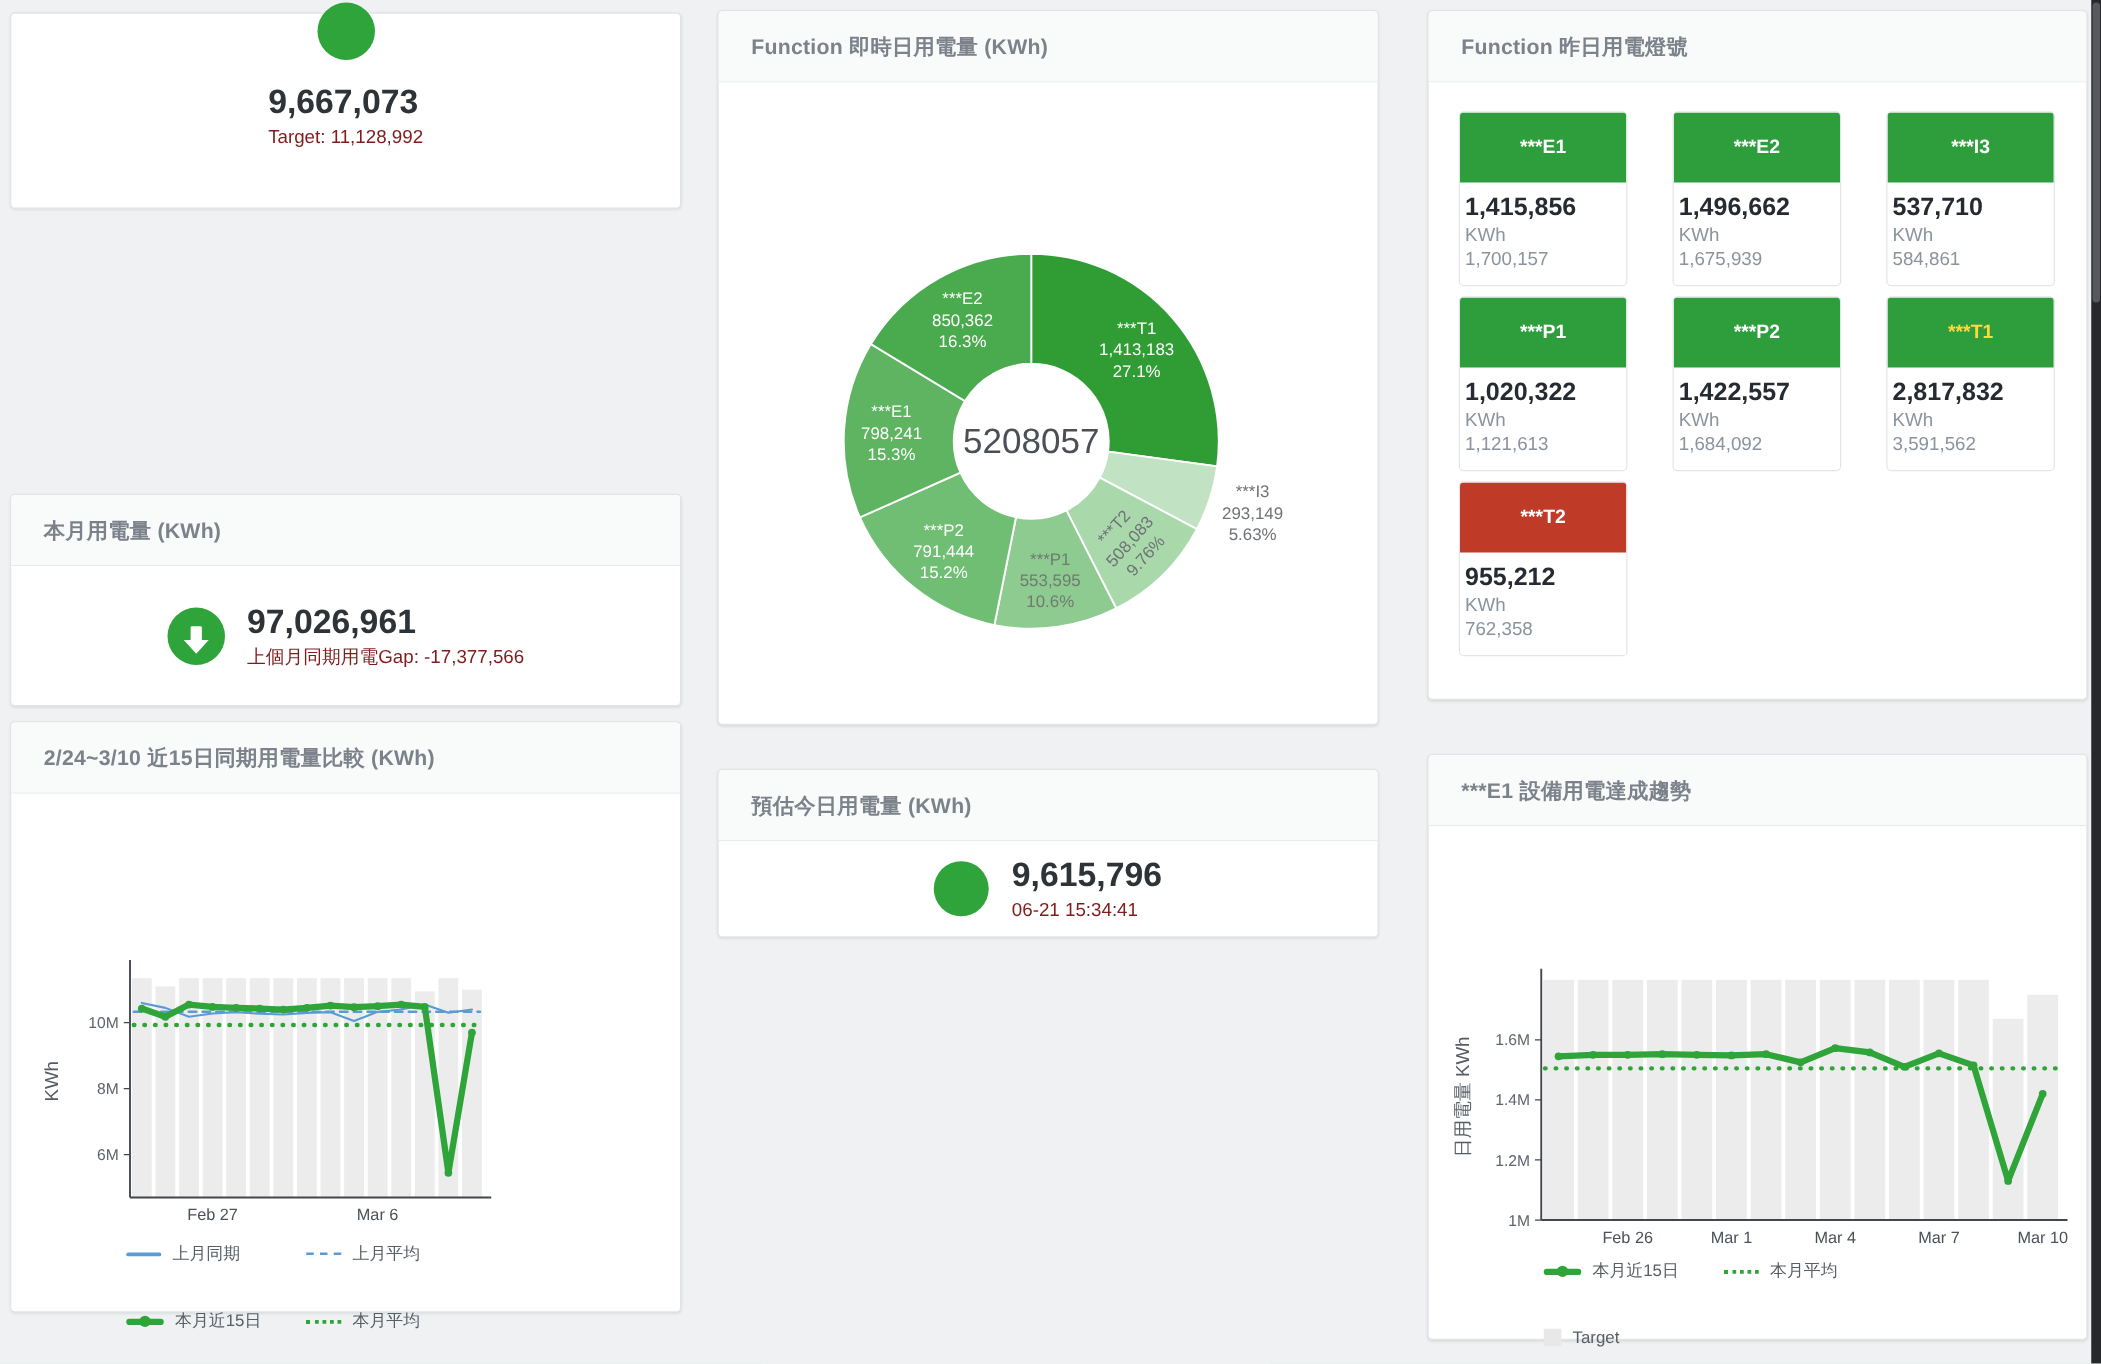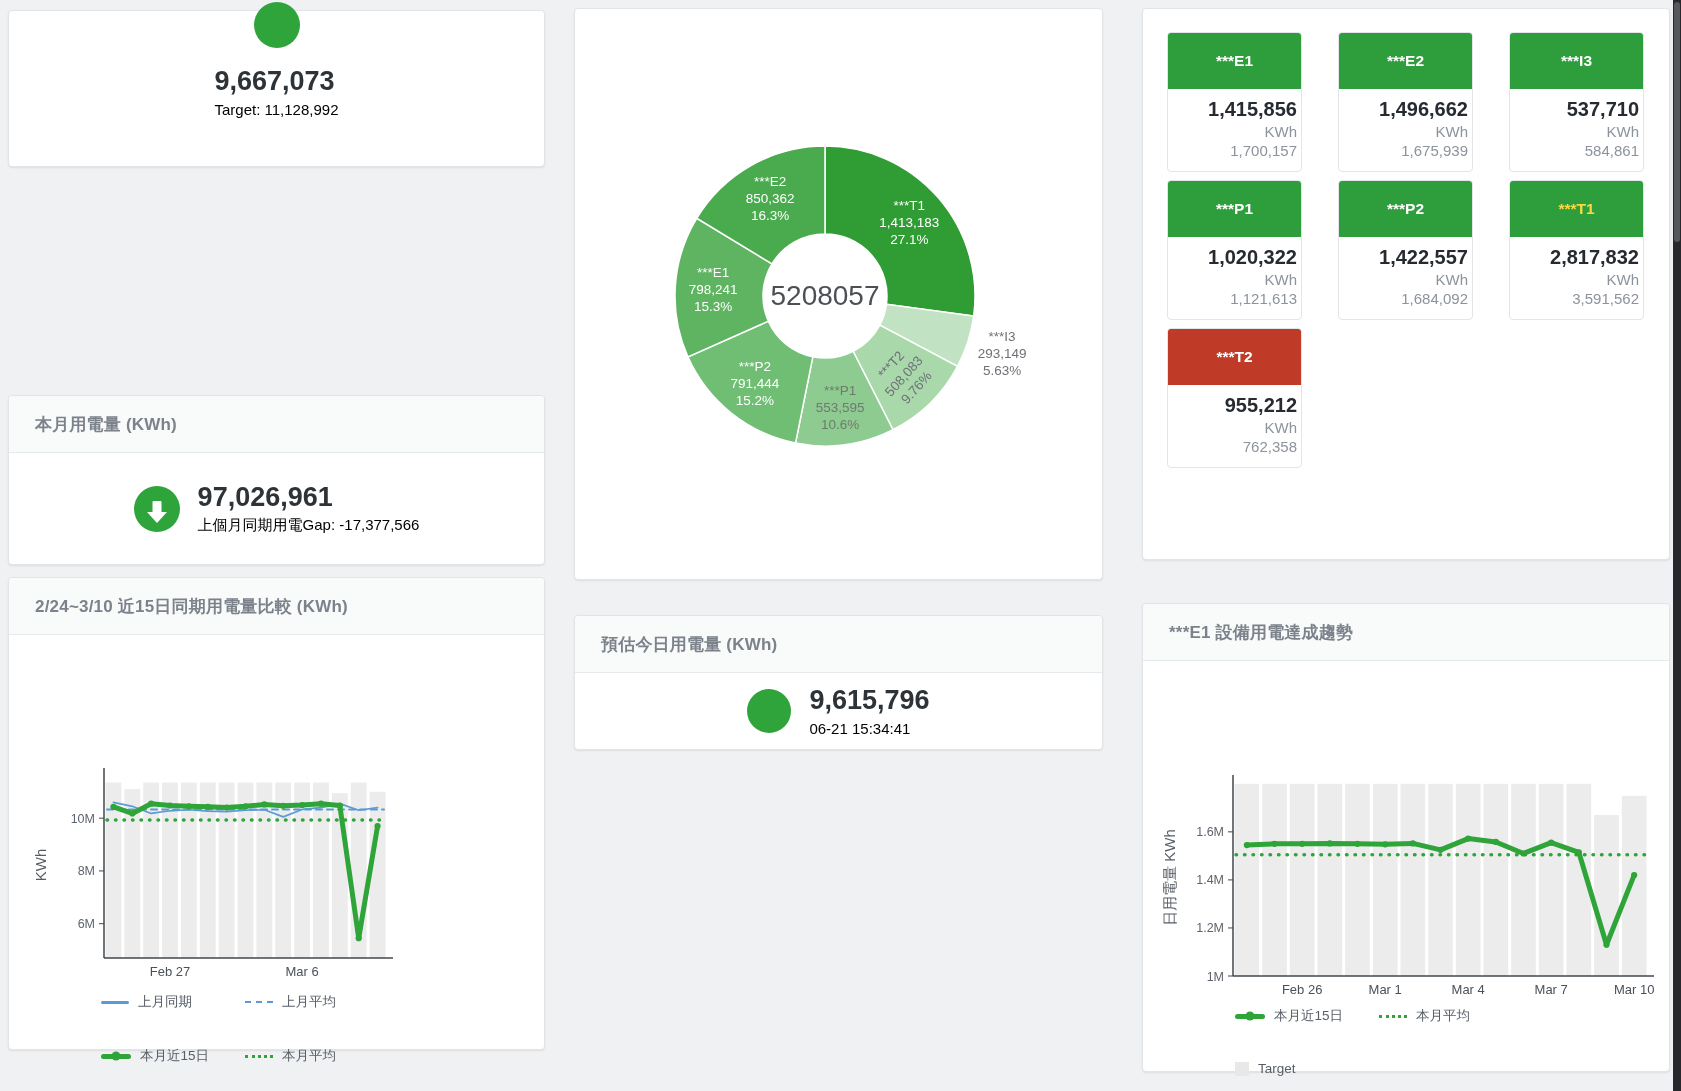--- a/index.html
+++ b/index.html
@@ -22,31 +22,31 @@
   .arrow::before { content:""; position:absolute; left:50%; transform:translateX(-50%);
                    border-left:10px solid transparent; border-right:10px solid transparent; }
   .arrow::after { content:""; position:absolute; left:50%; transform:translateX(-50%);
                   width:9px; background:#fff; border-radius:1px; }
   .arrow.up::before { top:9px; border-bottom:11px solid #fff; }
   .arrow.up::after { top:19px; height:12px; }
   .arrow.down::before { bottom:9px; border-top:11px solid #fff; }
   .arrow.down::after { bottom:19px; height:12px; }
   .stat-text { text-align:left; }
   .stat-value { font-size:27px; font-weight:700; color:#2e3338; line-height:1.15; }
-  .stat-sub { font-size:15px; color:#000000; margin-top:3px; }
+  .stat-sub { font-size:15px; color:#7f1d1d; margin-top:3px; }
 
   
   .tiles { display:grid; grid-template-columns:repeat(3,135px); column-gap:36px; row-gap:8px;
            padding:23px 24px; }
   .tile { border:1px solid #e3e6e9; border-radius:4px; background:#fff; overflow:hidden; }
   .tile-header { height:56px; display:flex; align-items:center; justify-content:center;
                  font-size:15.5px; font-weight:700; color:#fff; }
   .tile-header.green { background:#2e9e3d; }
   .tile-header.red { background:#bf3a27; }
-  .tile-body { text-align:right; padding:9px 4px 12px; }
+  .tile-body { text-align:left; padding:9px 4px 12px; }
   .tile-value { font-size:20px; font-weight:700; color:#262b31; }
   .tile-unit, .tile-target { font-size:15px; color:#8b939c; margin-top:2px; }
 
   
   svg text { font-family:"Liberation Sans","DejaVu Sans",sans-serif; }
   .legend { display:grid; grid-template-columns:max-content max-content; column-gap:26px;
             row-gap:7px; margin:4px 0 0 92px;gap:36px; }
   .legend-item { display:flex; align-items:center; gap:9px; cursor:default; }
   .legend-label { font-size:13.5px; color:#565e66; white-space:nowrap; }
   .mk { display:inline-block; flex:0 0 auto; }
@@ -163,20 +163,23 @@
           <span class="legend-label">本月平均</span>
         </div>
         <div class="legend-item">
           <span class="mk mk-square" style="background: rgb(232, 232, 232);"></span>
           <span class="legend-label">Target</span>
         </div>
       </div>
   </div>
 
   <div class="panel" style="left:574px; top:8px; width:529px; height:572px;">
+    <div class="panel-header">
+      <span class="panel-title">Function 即時日用電量 (KWh)</span>
+    </div>
     <svg id="donut-svg" width="527" height="510">
         <path d="M250,137 A150,150 0 0 1 398.652949442106,307.0574330900714 L311.44321910273715,295.2904056772295 A62,62 0 0 0 250,225 Z" fill="#2f9d33" stroke="#ffffff" stroke-width="1.5"></path>
         <text x="334.32477770860817" y="201.28886200584193" text-anchor="middle" font-size="13.5" fill="#ffffff"><tspan x="334.32477770860817" dy="0">***T1</tspan><tspan x="334.32477770860817" dy="17">1,413,183</tspan><tspan x="334.32477770860817" dy="17">27.1%</tspan></text>
         <path d="M398.652949442106,307.0574330900714 A150,150 0 0 1 382.50608738832966,357.30033289420714 L304.76918278717625,316.05747092960564 A62,62 0 0 0 311.44321910273715,295.2904056772295 Z" fill="#c2e3c3" stroke="#ffffff" stroke-width="1.5"></path>
         <text x="427.0800244027913" y="331.9092695218171" text-anchor="middle" font-size="13.5" fill="#6e7176"><tspan x="427.0800244027913" dy="0">***I3</tspan><tspan x="427.0800244027913" dy="17">293,149</tspan><tspan x="427.0800244027913" dy="17">5.63%</tspan></text>
         <path d="M382.50608738832966,357.30033289420714 A150,150 0 0 1 317.93877250484917,420.7322817816788 L278.08135930200433,342.2760098030939 A62,62 0 0 0 304.76918278717625,316.05747092960564 Z" fill="#a9d9ab" stroke="#ffffff" stroke-width="1.5"></path>
         <text x="328.4903958839421" y="354.89529243943" text-anchor="middle" font-size="13.5" fill="#6e7176" transform="rotate(-48 328.4903958839421 366.89529243943)"><tspan x="328.4903958839421" dy="0">***T2</tspan><tspan x="328.4903958839421" dy="17">508,083</tspan><tspan x="328.4903958839421" dy="17">9.76%</tspan></text>
         <path d="M317.93877250484917,420.7322817816788 A150,150 0 0 1 220.51822348860645,434.07421546189613 L237.81419904195735,347.7906757242504 A62,62 0 0 0 278.08135930200433,342.2760098030939 Z" fill="#8ecb90" stroke="#ffffff" stroke-width="1.5"></path>
         <text x="265.1967658803324" y="385.96422084067626" text-anchor="middle" font-size="13.5" fill="#6e7b6e"><tspan x="265.1967658803324" dy="0">***P1</tspan><tspan x="265.1967658803324" dy="17">553,595</tspan><tspan x="265.1967658803324" dy="17">10.6%</tspan></text>
         <path d="M220.51822348860645,434.07421546189613 A150,150 0 0 1 112.92294818274314,347.9087995702516 L193.34148524886717,312.17563715570395 A62,62 0 0 0 237.81419904195735,347.7906757242504 Z" fill="#70be73" stroke="#ffffff" stroke-width="1.5"></path>
@@ -196,20 +199,23 @@
     <div class="stat-body" style="height:76px;">
       <span class="circle green" style="width:44px;height:44px;"></span>
       <div class="stat-text">
         <div class="stat-value">9,615,796</div>
         <div class="stat-sub">06-21 15:34:41</div>
       </div>
     </div>
   </div>
 
   <div class="panel" style="left:1142px; top:8px; width:528px; height:552px;">
+    <div class="panel-header">
+      <span class="panel-title">Function 昨日用電燈號</span>
+    </div>
     <div class="tiles" id="tiles">
         <div class="tile">
           <div class="tile-header green" style="color: rgb(255, 255, 255);">***E1</div>
           <div class="tile-body">
             <div class="tile-value">1,415,856</div>
             <div class="tile-unit">KWh</div>
             <div class="tile-target">1,700,157</div>
           </div>
         </div>
         <div class="tile">

